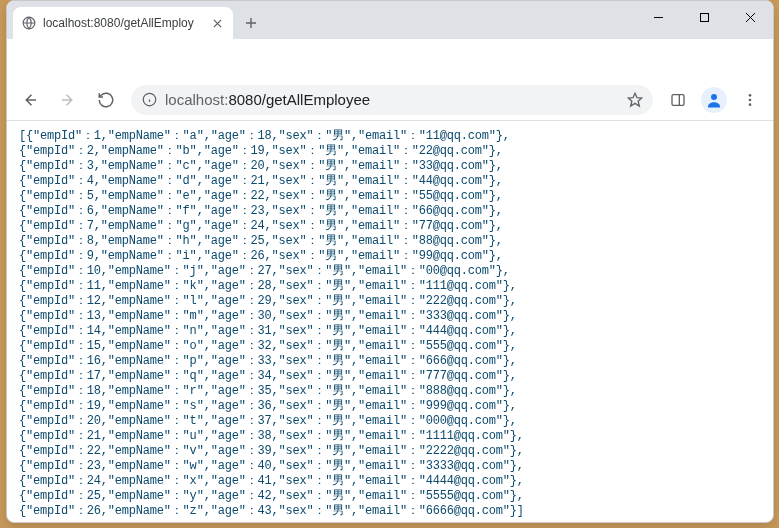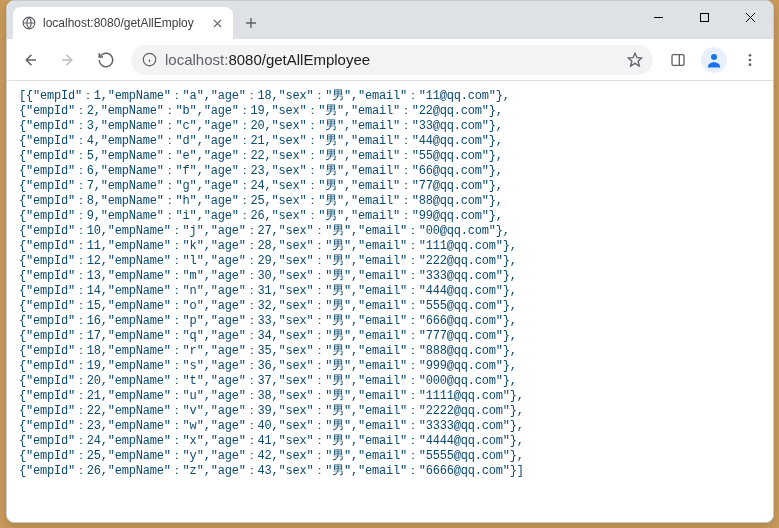--- a/index.html
+++ b/index.html
@@ -54,20 +54,21 @@
     .win-btn { width:46px; height:32px; display:flex; align-items:center; justify-content:center; color:#000; }
     
     .toolbar {
       height: 42px;
       background:#fff;
       border-bottom:1px solid #e0e0e0;
       display:flex;
       align-items:center;
       padding: 0 6px;
       gap:4px;
+      margin-top:40px;
     }
     .nav-btn { width:34px; height:34px; display:flex; align-items:center; justify-content:center; color:#5f6368; border-radius:50%; }
     .nav-btn.disabled { color:#b0b0b0; }
     .omnibox {
       flex:1;
       height:30px;
       background:#f1f3f4;
       border-radius:15px;
       display:flex;
       align-items:center;

